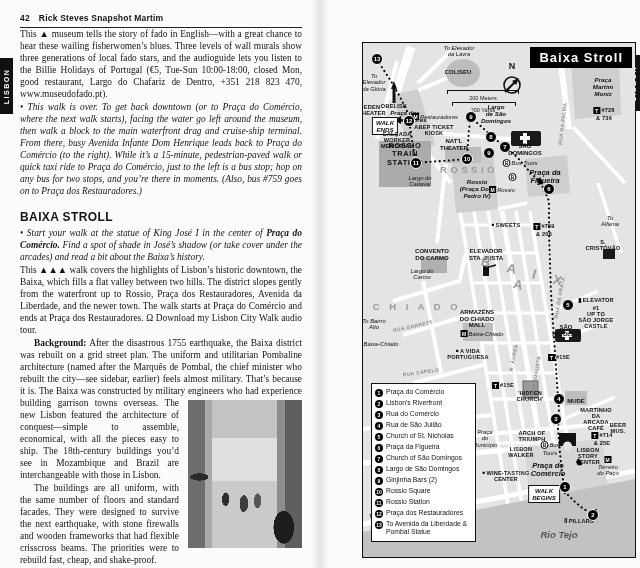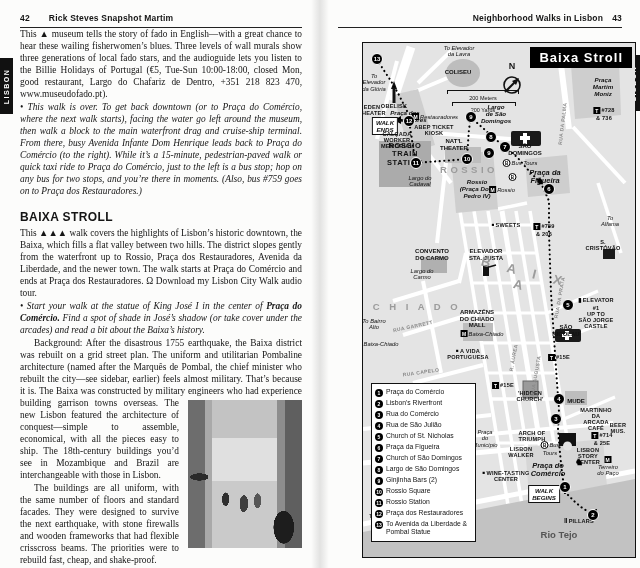--- a/index.html
+++ b/index.html
@@ -9,33 +9,33 @@
     background:linear-gradient(90deg,rgba(0,0,0,0),rgba(0,0,0,.10) 50%,rgba(0,0,0,0));}
   .page{position:absolute;top:0;height:568px;width:320px;}
   .page-left{left:0;} .page-right{left:320px;}
   .side-tab{position:absolute;background:#111;color:#fff;width:13px;height:56px;
     display:flex;align-items:center;justify-content:center;}
   .side-tab span{transform:rotate(-90deg);font:bold 7px "Liberation Sans",sans-serif;
     letter-spacing:1.5px;white-space:nowrap;}
   .tab-l{left:0;top:58px;} .tab-r{right:0;top:55px;}
   .content{position:absolute;left:20px;top:13px;width:282px;}
   .running-head{font:bold 8.5px "Liberation Sans",sans-serif;letter-spacing:.2px;}
-  .running-head .pn{margin-right:19px;}
+  .running-head .pn{margin-right:9px;}
   .head-rule{border:none;border-top:1px solid #222;margin:4px 0 0 0;}
   .rh-right{text-align:right;}
   .rh-right .pn{margin-left:9px;margin-right:0;}
   .sight-head{font:bold 11.5px "Liberation Sans",sans-serif;margin:11px 0 3px 0;letter-spacing:.2px;}
   .numcirc{display:inline-flex;width:11px;height:11px;border-radius:50%;background:#000;color:#fff;
     font:bold 7px "Liberation Serif",serif;align-items:center;justify-content:center;
     vertical-align:-1px;margin-right:3px;}
   .walk-head{font:bold 12px "Liberation Sans",sans-serif;margin:13px 0 3px 0;letter-spacing:.4px;}
   p.body{font-size:9.4px;line-height:12px;text-align:justify;margin:0 0 1px 0;}
   p.it{font-style:italic;}
   p.ind{text-indent:14px;}
-  .runin{font-weight:normal;}
+  .runin{font-weight:bold;}
   .bg-para{text-indent:14px;}
   .photo-float{float:right;width:114px;height:148px;margin:3px 0 2px 9px;
     border:0;background:
       radial-gradient(ellipse 17px 27px at 84% 86%, #1d1d1d 60%, rgba(0,0,0,0) 61%),
       radial-gradient(ellipse 7px 14px at 49% 70%, #3e3e3e 60%, rgba(0,0,0,0) 61%),
       radial-gradient(ellipse 6px 12px at 61% 68%, #565656 60%, rgba(0,0,0,0) 61%),
       radial-gradient(ellipse 6px 11px at 33% 67%, #2f2f2f 60%, rgba(0,0,0,0) 61%),
       radial-gradient(ellipse 15px 6px at 10% 52%, #2b2b2b 60%, rgba(0,0,0,0) 61%),
       linear-gradient(90deg,#6d6d6d 0 15%,#a9a9a9 15% 21%,rgba(0,0,0,0) 21% 78%,#8d8d8d 78% 85%,#5f5f5f 85%),
       linear-gradient(180deg,#c3c3c3 0 26%,#e0e0e0 26% 55%,#cacaca 55% 100%);}
@@ -55,21 +55,21 @@
     white-space:pre-line;text-align:center;z-index:4;}
   .tiny{font-size:5.6px;font-weight:bold;letter-spacing:.2px;}
   .tiny-it{font-size:5.8px;font-style:italic;}
   .bldg{font-size:6px;font-weight:bold;}
   .bldg-lg{font-size:7.5px;font-weight:bold;letter-spacing:.6px;}
   .plaza-it{font-size:6.2px;font-weight:bold;font-style:italic;}
   .plaza-it-lg{font-size:7.5px;font-weight:bold;font-style:italic;}
   .district{font-size:9.5px;font-weight:bold;color:#9b9b9b;letter-spacing:3.5px;}
   .district-lg{font-size:13px;font-weight:bold;color:#9b9b9b;letter-spacing:7px;}
   .street{font-size:5px;font-weight:bold;color:#8a8a8a;letter-spacing:.4px;white-space:nowrap;}
-  .river-it{font-size:9.5px;font-weight:bold;color:#555;}
+  .river-it{font-size:9.5px;font-weight:bold;font-style:italic;color:#555;}
   .walkboxl{font:bold italic 6.2px "Liberation Sans",sans-serif;background:#fff;border:1px solid #111;
     padding:1px 3px;white-space:pre-line;}
   .mic{display:inline-flex;align-items:center;justify-content:center;vertical-align:middle;margin:0 1px 1px 0;}
   .mic-metro,.mic-tram{width:7px;height:7px;background:#000;color:#fff;
     font:bold 5px "Liberation Sans",sans-serif;}
   .mic-bus{width:6px;height:6px;border:1px solid #000;border-radius:50%;background:#fff;color:#000;
     font:bold 4.5px "Liberation Sans",sans-serif;}
   .mic-statue{font-size:9px;color:#000;}
   .mic-dot{font-size:4.5px;color:#000;}
   .mic-pillars{font-size:7px;font-weight:bold;color:#000;}
@@ -95,35 +95,29 @@
     <span>LISBON</span>
   </div>
   <div class="content">
     <div class="running-head">
       <span class="pn">42</span><span>Rick Steves Snapshot Martim</span>
     </div>
     <hr class="head-rule">
     <p class="body">This ▲ museum tells the story of fado in English—with a great chance to hear these wailing fisherwomen’s blues. Three levels of wall murals show three generations of local fado stars, and the audioguide lets you listen to the Billie Holidays of Portugal (€5, Tue-Sun 10:00-18:00, closed Mon, good restaurant, Largo do Chafariz de Dentro, +351 218 823 470, www.museudofado.pt).</p>
     <p class="body it">• This walk is over. To get back downtown (or to Praça do Comércio, where the next walk starts), facing the water go left around the museum, then walk a block to the main waterfront drag and cruise-ship terminal. From there, busy Avenida Infante Dom Henrique leads back to Praça do Comércio (to the right). While it’s a 15-minute, pedestrian-paved walk or quick taxi ride to Praça do Comércio, just to the left is a bus stop; hop on any bus for two stops, and you’re there in moments. (Also, bus #759 goes on to Praça dos Restauradores.)</p>
     <h2 class="walk-head">BAIXA STROLL</h2>
+    <p class="body it"><span>• Start your walk at the statue of King José I in the center of </span><b>Praça do Comércio.</b><span> Find a spot of shade in José’s shadow (or take cover under the arcades) and read a bit about the Baixa’s history.</span></p>
     <p class="body">This ▲▲▲ walk covers the highlights of Lisbon’s historic downtown, the Baixa, which fills a flat valley between two hills. The district slopes gently from the waterfront up to Rossio, Praça dos Restauradores, Avenida da Liberdade, and the newer town. The walk starts at Praça do Comércio and ends at Praça dos Restauradores. Ω Download my Lisbon City Walk audio tour.</p>
-    <p class="body it"><span>• Start your walk at the statue of King José I in the center of </span><b>Praça do Comércio.</b><span> Find a spot of shade in José’s shadow (or take cover under the arcades) and read a bit about the Baixa’s history.</span></p>
     <p class="body bg-para"><b class="runin">Background:</b><span> After the disastrous 1755 earthquake, the Baixa district was rebuilt on a grid street plan. The uniform and utilitarian Pombaline architecture (named after the Marquês de Pombal, the chief minister who rebuilt the city—see sidebar, earlier) feels almost military. That’s because it is. The Baixa was constructed by military engineers who had experience building garrison towns </span><span class="photo-float"></span><span>overseas. The new Lisbon featured the architecture of conquest—simple to assemble, economical, with all the pieces easy to ship. The 18th-century buildings you’d see in Mozambique and Brazil are interchangeable with those in Lisbon.</span></p>
     <p class="body ind">The buildings are all uniform, with the same number of floors and standard facades. They were designed to survive the next earthquake, with stone firewalls and wooden frameworks that had flexible crisscross beams. The priorities were to rebuild fast, cheap, and shake-proof.</p>
 
   </div>
 </div>
 
 <div class="page page-right">
-  <div class="content" style="top:13px;left:18px;width:284px;">
-    <div class="running-head rh-right">
-      <span>Neighborhood Walks in Lisbon</span><span class="pn">43</span>
-    </div>
-    <hr class="head-rule">
-  </div>
 
   <div class="mapbox">
     <svg class="streets" width="272" height="514" viewBox="0 0 272 514">
       <rect x="0" y="0" width="272" height="514" fill="#e4e4e4"></rect>
 
       <g stroke="#fff" fill="none">
         <line x1="30" y1="58" x2="48" y2="4" stroke-width="9"></line>
         <line x1="14" y1="96" x2="34" y2="18" stroke-width="4"></line>
         <line x1="55" y1="40" x2="88" y2="8" stroke-width="4"></line>
         <line x1="44" y1="52" x2="96" y2="30" stroke-width="4"></line>

